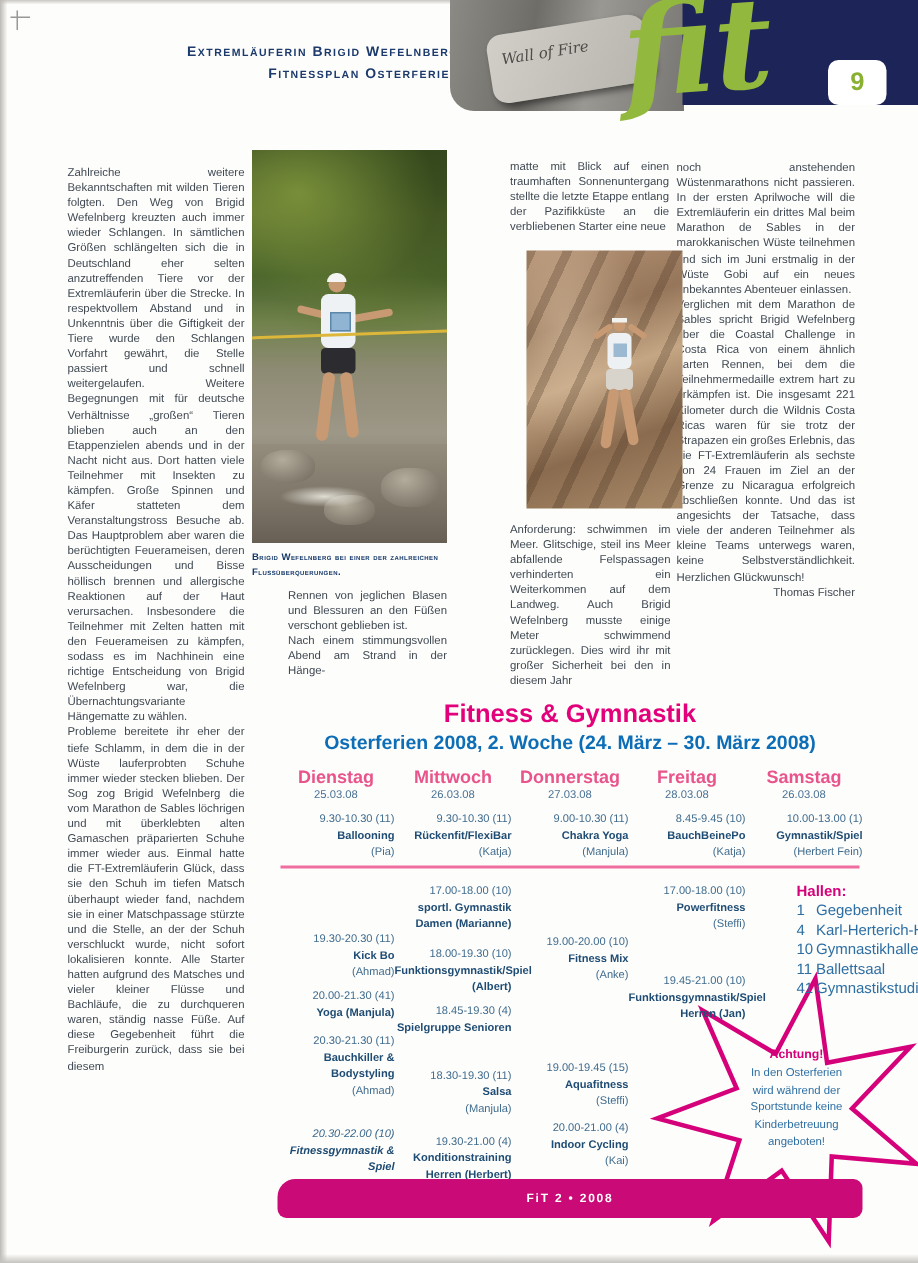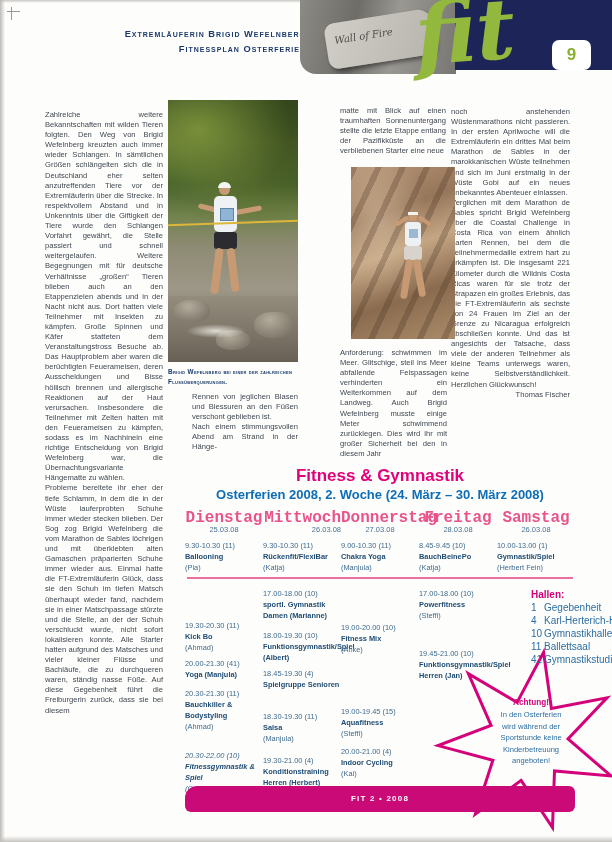--- a/index.html
+++ b/index.html
@@ -77,24 +77,24 @@
   .runner2-armL{position:absolute;left:44px;top:52px;width:14px;height:4px;background:#c89a74;transform:rotate(-35deg);border-radius:3px;}
   .runner2-armR{position:absolute;left:67px;top:52px;width:14px;height:4px;background:#c89a74;transform:rotate(35deg);border-radius:3px;}
 
   
   .schedule{left:185px;top:462px;width:390px;height:342px;z-index:4;}
   .sch-title{position:absolute;left:0;top:4px;width:390px;text-align:center;
        font-size:17px;font-weight:bold;color:#e2017b;}
   .sch-sub{position:absolute;left:0;top:25px;width:390px;text-align:center;
        font-size:13px;font-weight:bold;color:#0d6db6;}
   .day-head{position:absolute;top:50px;width:78px;text-align:center;}
-  .day-name{font-size:16px;font-weight:600;color:#e8548b;line-height:13px;font-family:Liberation Mono, monospace;}
+  .day-name{font-size:12px;font-weight:600;color:#e8548b;line-height:13px;}
   .day-date{font-size:7.5px;color:#4a7296;line-height:10px;}
   .rule{position:absolute;left:2px;top:115px;width:386px;height:2px;background:#ef6ea0;}
-  .ent{position:absolute;width:78px;text-align:left;font-size:7.4px;line-height:11px;color:#3f6b8e;}
+  .ent{position:absolute;width:78px;text-align:right;font-size:7.4px;line-height:11px;color:#3f6b8e;}
   .ent .n{font-weight:bold;color:#1f4c74;}
   .halls{position:absolute;left:302px;top:126px;width:88px;font-size:10px;line-height:13px;color:#2d6ea3;text-align:left;margin-left:44px;}
   .halls .hl{font-weight:bold;color:#d4017a;}
   .hall-row{display:flex;white-space:nowrap;}
   .hall-num{width:13px;flex:0 0 13px;}
 
   
   .star-svg{left:433px;top:646px;z-index:3;}
   .star-note{left:471px;top:697px;width:120px;text-align:center;z-index:4;}
   .star-title{font-size:8.2px;font-weight:bold;color:#d4017a;line-height:12px;}
@@ -195,21 +195,21 @@
   </svg>
 
   <div class="abs schedule">
     <div class="sch-title">Fitness &amp; Gymnastik</div>
     <div class="sch-sub">Osterferien 2008, 2. Woche (24. März – 30. März 2008)</div>
 
     <div class="day-head" style="left:0;">
       <div class="day-name">Dienstag</div>
       <div class="day-date">25.03.08</div>
     </div>
-    <div class="day-head" style="left:78px;text-align:right;">
+    <div class="day-head" style="left:78px;">
       <div class="day-name">Mittwoch</div>
       <div class="day-date">26.03.08</div>
     </div>
     <div class="day-head" style="left:156px;">
       <div class="day-name">Donnerstag</div>
       <div class="day-date">27.03.08</div>
     </div>
     <div class="day-head" style="left:234px;">
       <div class="day-name">Freitag</div>
       <div class="day-date">28.03.08</div>

